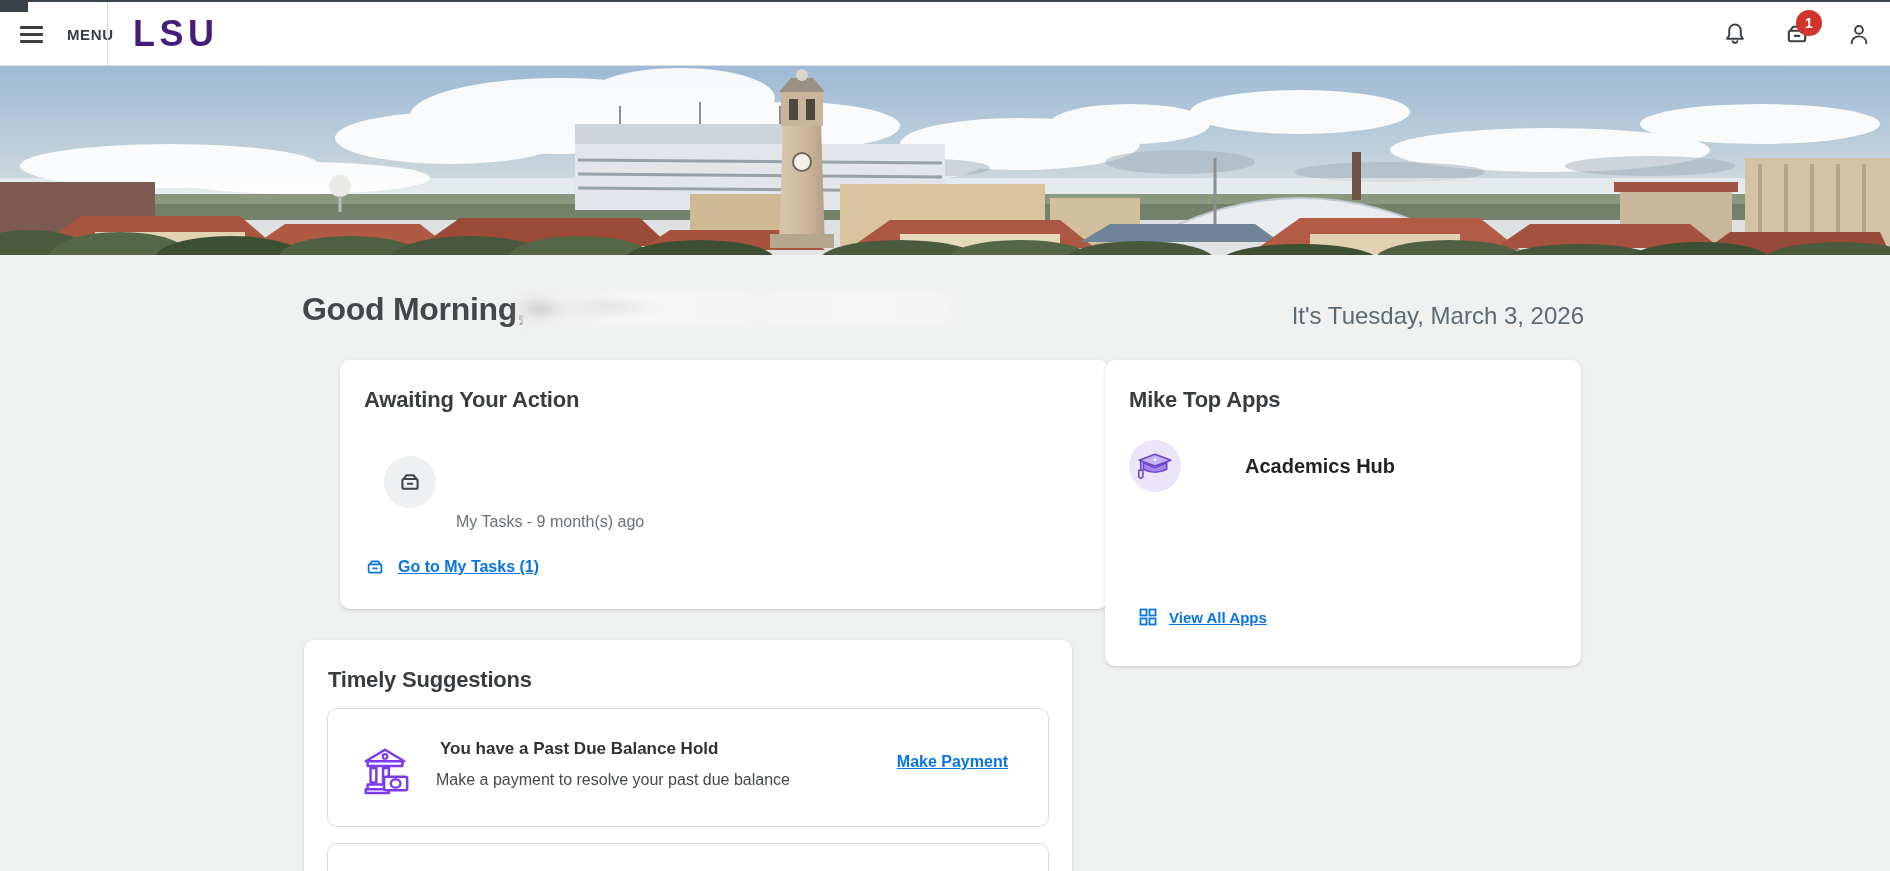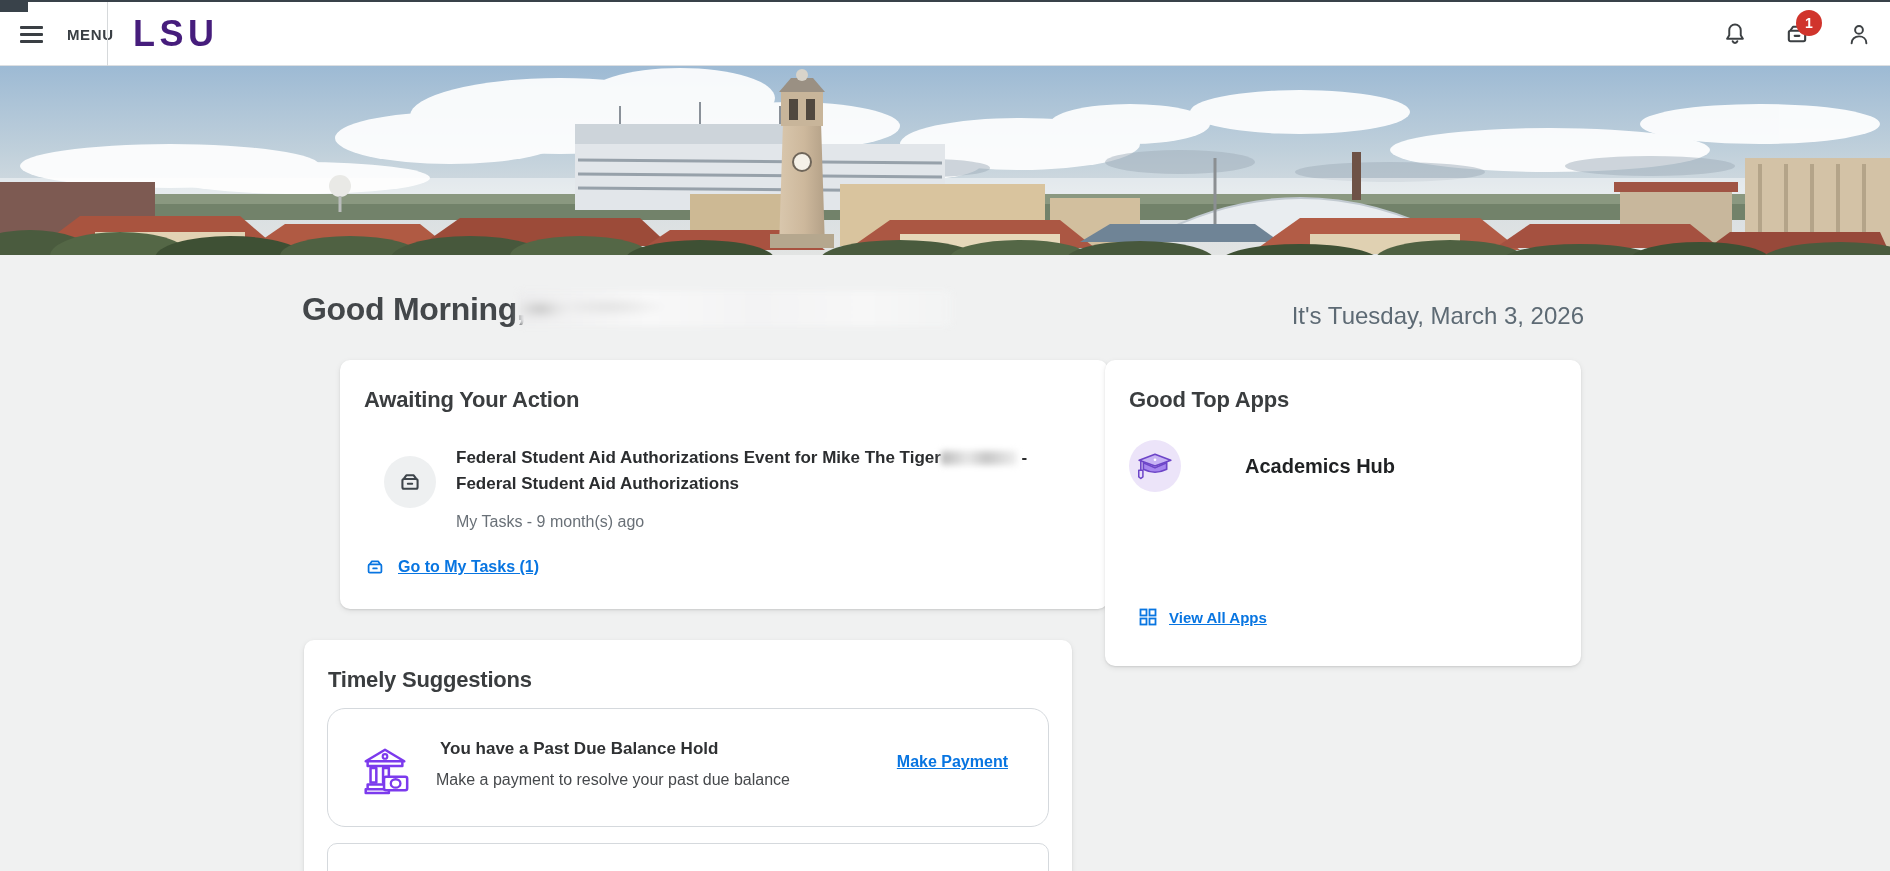--- a/index.html
+++ b/index.html
@@ -99,21 +99,21 @@
   .app-label { font-size:20px; font-weight:bold; color:#1f2123; }
   .viewall-row { position:absolute; left:34px; top:248px; display:flex; align-items:center; gap:12px; cursor:pointer; }
   .viewall-row .link-text { font-size:15px; }
 
   
   .card-suggest { left:304px; top:640px; width:768px; height:280px; }
   .card-suggest .card-title { position:absolute; left:24px; top:27px; }
   .suggest-box {
     position:absolute; left:23px; width:722px; border:1px solid #d5d9dd; border-radius:10px; background:#fff;
   }
-  .suggest-box.b1 { top:68px; height:119px;border-radius:18px; }
+  .suggest-box.b1 { top:68px; height:119px; }
   .suggest-box.b2 { top:203px; height:90px; }
   .suggest-icon { position:absolute; left:30px; top:33px; }
   .suggest-title { position:absolute; left:112px; top:30px; font-size:17px; font-weight:bold; color:#2f3133; }
   .suggest-desc { position:absolute; left:108px; top:62px; font-size:16px; color:#46494c; }
   .suggest-action { position:absolute; right:40px; top:44px; font-size:16px; font-weight:bold; color:#0875e1; text-decoration:underline; cursor:pointer; }
 </style>
 </head>
 <body>
 
 <div class="app">
@@ -294,37 +294,34 @@
     <h2 class="card-title">Awaiting Your Action</h2>
 
     <div class="task-icon-circle">
       <svg width="26" height="26" viewBox="0 0 24 24">
         <path d="M6.2 9.2 L8.6 5.8 H15.4 L17.8 9.2" fill="none" stroke="#3e454b" stroke-width="1.9" stroke-linejoin="round"></path>
         <rect x="5" y="9.2" width="14" height="9" rx="1.4" fill="none" stroke="#3e454b" stroke-width="1.9"></rect>
         <line x1="10" y1="13.6" x2="14" y2="13.6" stroke="#3e454b" stroke-width="1.9" stroke-linecap="round"></line>
       </svg>
     </div>
 
-    <div class="task-title">
-      <span>Federal Student Aid Authorizations Event for Mike The Tiger</span><span class="blur-chunk"></span><span> - Federal Student Aid Authorizations</span>
-    </div>
     <div class="task-meta">My Tasks - 9 month(s) ago</div>
 
     <a class="tasks-link-row">
       <svg width="22" height="22" viewBox="0 0 24 24">
         <path d="M6.2 9.2 L8.6 5.8 H15.4 L17.8 9.2" fill="none" stroke="#0875e1" stroke-width="1.9" stroke-linejoin="round"></path>
         <rect x="5" y="9.2" width="14" height="9" rx="1.4" fill="none" stroke="#0875e1" stroke-width="1.9"></rect>
         <line x1="10" y1="13.6" x2="14" y2="13.6" stroke="#0875e1" stroke-width="1.9" stroke-linecap="round"></line>
       </svg>
       <span class="link-text">Go to My Tasks (1)</span>
     </a>
   </section>
 
   <section class="card card-apps">
-    <h2 class="card-title">Good Top Apps</h2>
+    <h2 class="card-title">Mike Top Apps</h2>
 
     <div class="app-row r1">
       <span class="app-icon-circle">
         <svg width="40" height="40" viewBox="0 0 48 48">
           <path d="M5,17 L24,10 L43,17 L24,24 Z" fill="#c7b3f4" stroke="#6d45c8" stroke-width="2" stroke-linejoin="round"></path>
           <path d="M10,20 L10,28 Q24,35 38,28 L38,20 L24,26 Z" fill="#a685ee" stroke="#6d45c8" stroke-width="2" stroke-linejoin="round"></path>
           <circle cx="24" cy="16.5" r="1.6" fill="#ffffff"></circle>
           <path d="M7,18 L7,29" stroke="#6d45c8" stroke-width="2" stroke-linecap="round"></path>
           <path d="M4.5,29 h5 v8 l-2.5,2 l-2.5,-2 Z" fill="#e9e0fb" stroke="#6d45c8" stroke-width="1.8" stroke-linejoin="round"></path>
         </svg>

